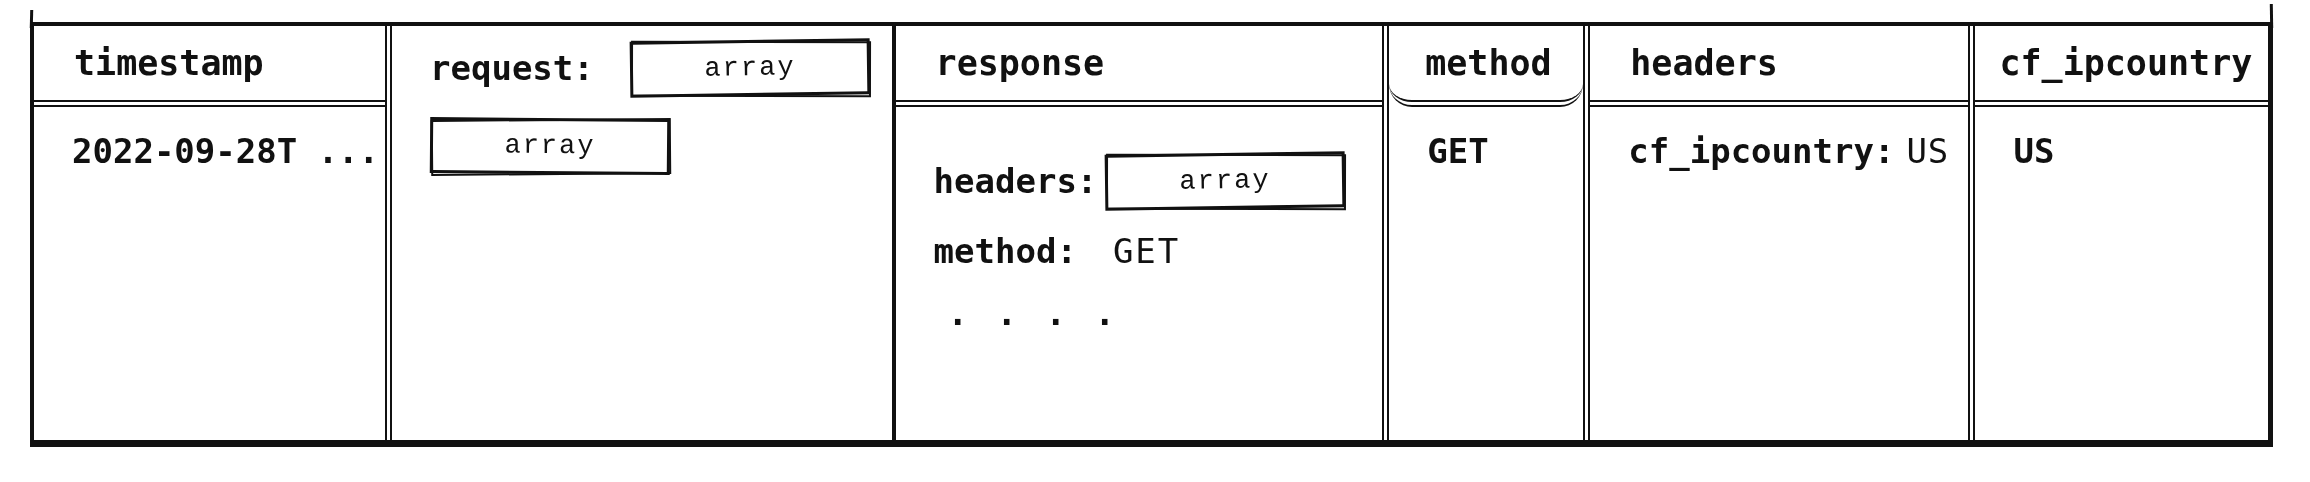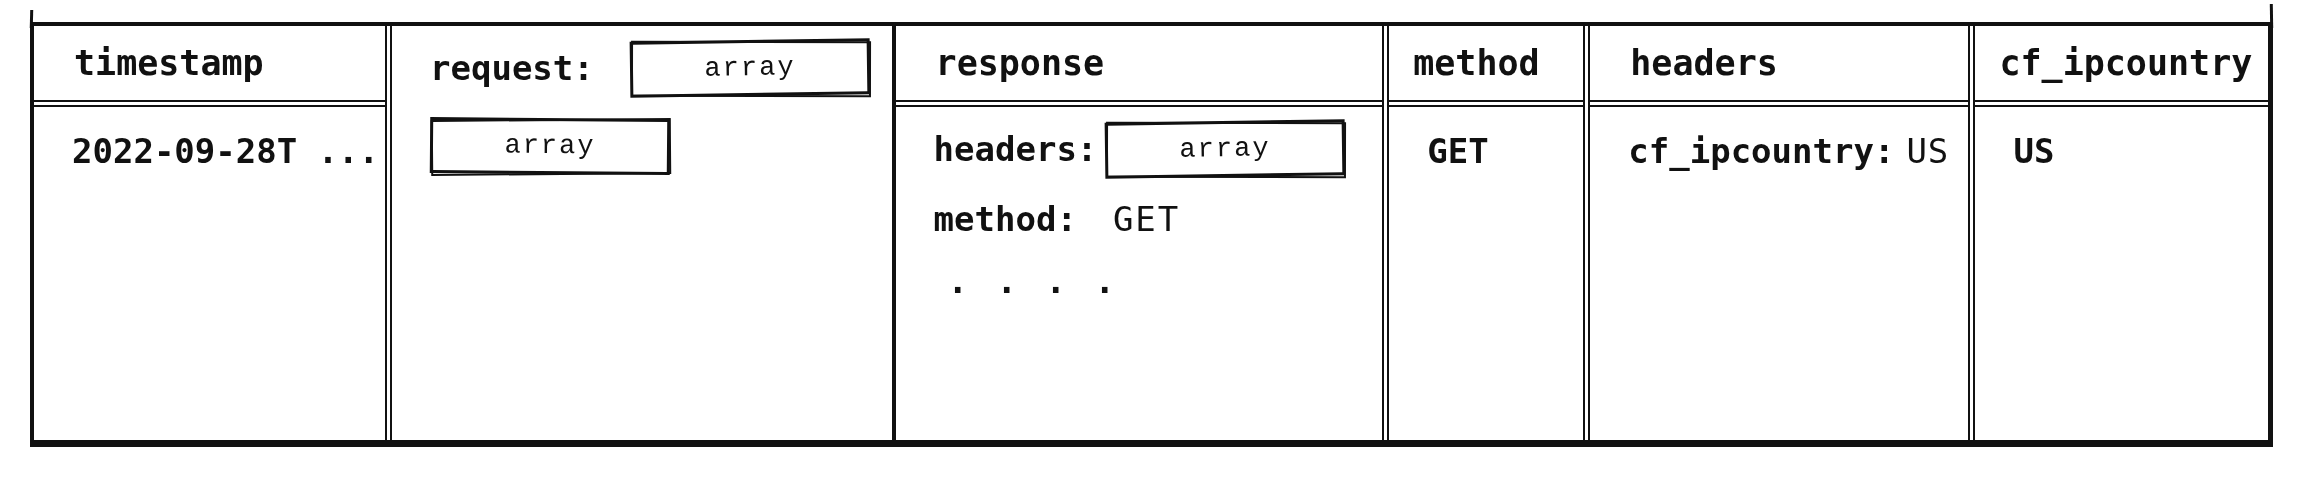--- a/index.html
+++ b/index.html
@@ -46,31 +46,31 @@
 
   
   .hc{
     height:81px;flex:0 0 81px;
     border-bottom:7px double var(--ink);
     display:flex;align-items:center;
     padding-left:40px;
     font-weight:bold;font-size:35px;letter-spacing:0px;
     white-space:nowrap;
   }
-  .w-method .hc{padding-left:24px;}
+  .w-method .hc{padding-left:36px;border-radius:23px;}
   .w-cf .hc{padding-left:24px;}
 
   
   .dc{
     flex:1;padding:24px 10px 10px 38px;
     font-size:34px;font-weight:bold;white-space:nowrap;
   }
   .dc.stack{display:flex;flex-direction:column;gap:22px;padding-top:14px;}
   .kv{display:flex;align-items:center;gap:36px;}
-  .kv.snug{gap:8px;}
+  .kv.snug{gap:8px;margin-top:32px;}
   .kv .val{font-weight:normal;letter-spacing:2px;}
   .pair .val{font-weight:normal;margin-left:12px;letter-spacing:1px;}
   .dots{padding-left:14px;letter-spacing:4px;font-weight:bold;}
 
   
   .sketch{
     position:relative;width:240px;height:56px;flex:0 0 auto;
     border:3px solid var(--ink);
     display:flex;align-items:center;justify-content:center;
     font-family:"Liberation Mono", monospace;

